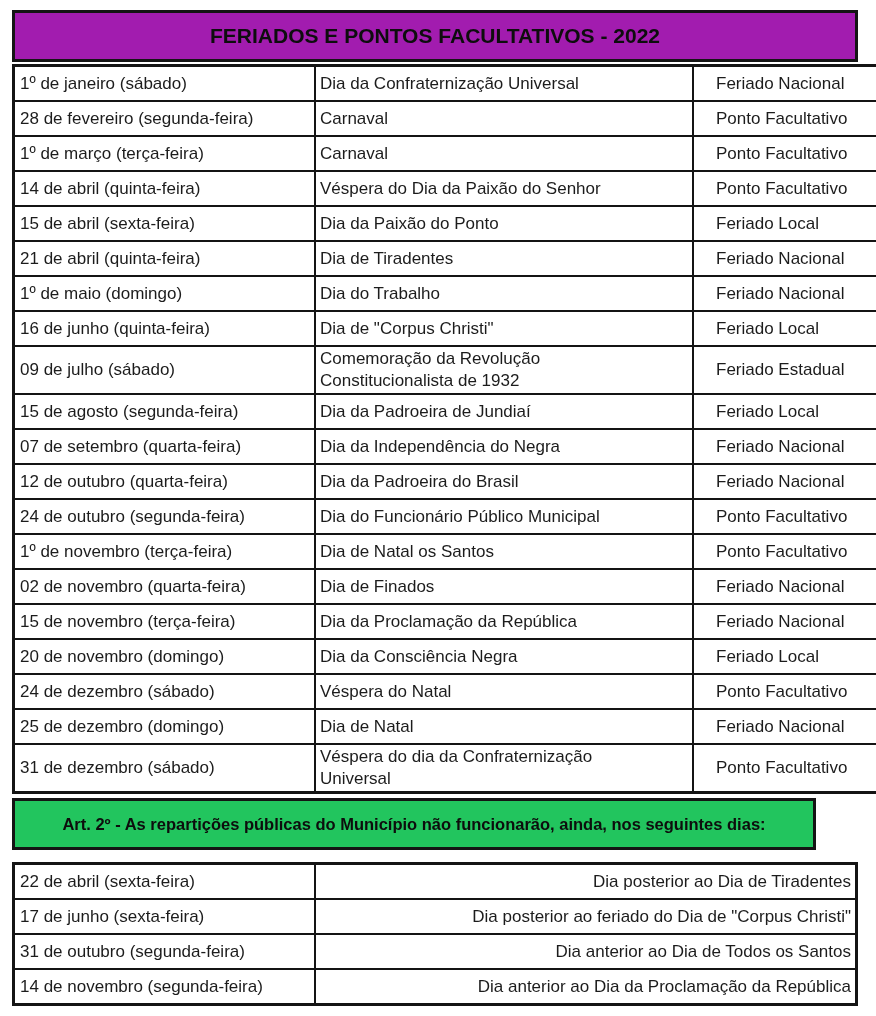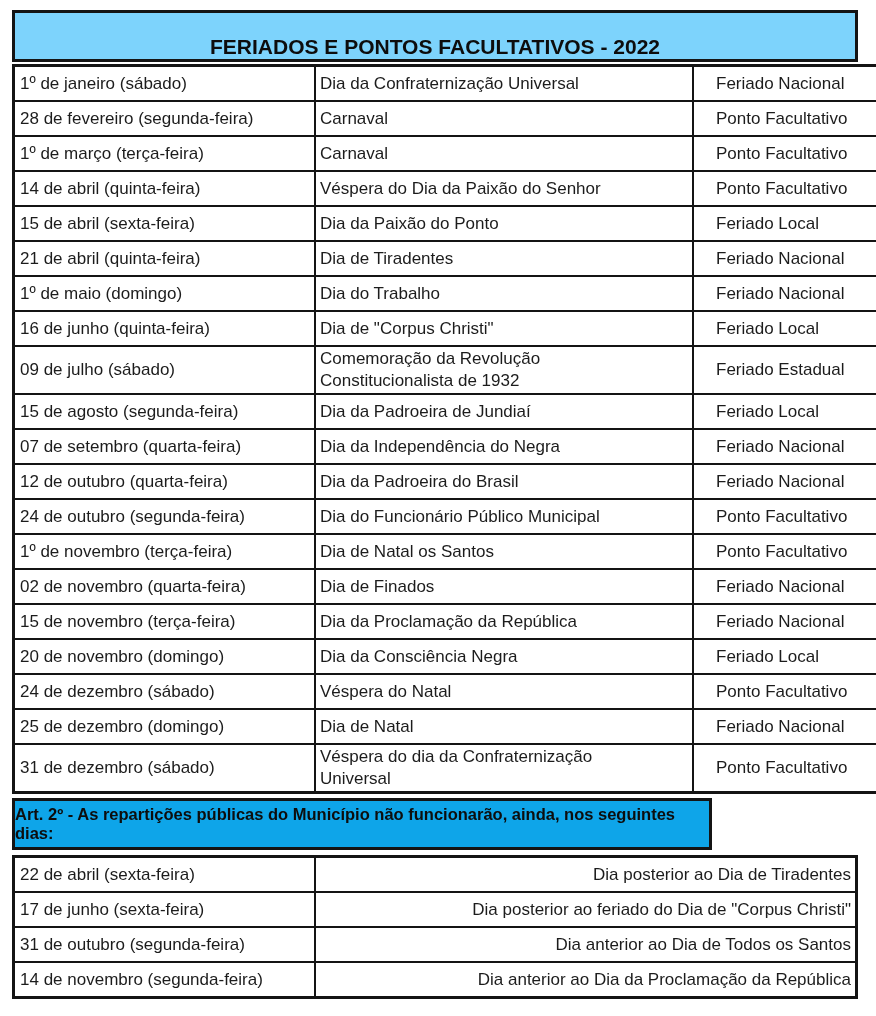--- a/index.html
+++ b/index.html
@@ -18,24 +18,24 @@
   }
   .sheet {
     width: 846px;
   }
   
   .title-box {
     box-sizing: border-box;
     width: 846px;
     border: 3px solid #141414;
     border-bottom-width: 3px;
-    background: #7dd3fc;
+    background: #a21caf;
     height: 52px;
     display: flex;
-    align-items: flex-end;
+    align-items: center;
     justify-content: center;
   }
   .title-box .title {
     font-size: 21px;
     font-weight: bold;
     letter-spacing: 0px;
     color: #0d0d0d;
   }
   
   table {
@@ -53,35 +53,35 @@
     vertical-align: middle;
     overflow: hidden;
   }
   table.main td.col-date  { width: 290px; text-align: left; padding-left: 5px; }
   table.main td.col-desc  { width: 368px; text-align: left; white-space: pre-line; line-height: 22px; }
   table.main td.col-type  { width: 156px; text-align: left; padding-left: 22px; }
   table.main { border: 3px solid #141414; }
   
   .banner-box {
     box-sizing: border-box;
-    width: 700px;
+    width: 804px;
     margin-top: 4px;
     border: 3px solid #141414;
-    background: #0ea5e9;
+    background: #22c55e;
     height: 52px;
     display: flex;
     align-items: center;
     justify-content: center;
   }
   .banner-box .banner-text {
     font-size: 16.5px;
     font-weight: bold;
     color: #0d0d0d;
   }
-  table.second { margin-top: 5px; border: 3px solid #141414; }
+  table.second { margin-top: 12px; border: 3px solid #141414; }
   table.second td.col-date { width: 290px; text-align: left; padding-left: 5px; }
   table.second td.col-desc { text-align: right; }
 </style>
 </head>
 <body>
 
 <div class="page">
   <div class="sheet">
 
     <div class="title-box">

